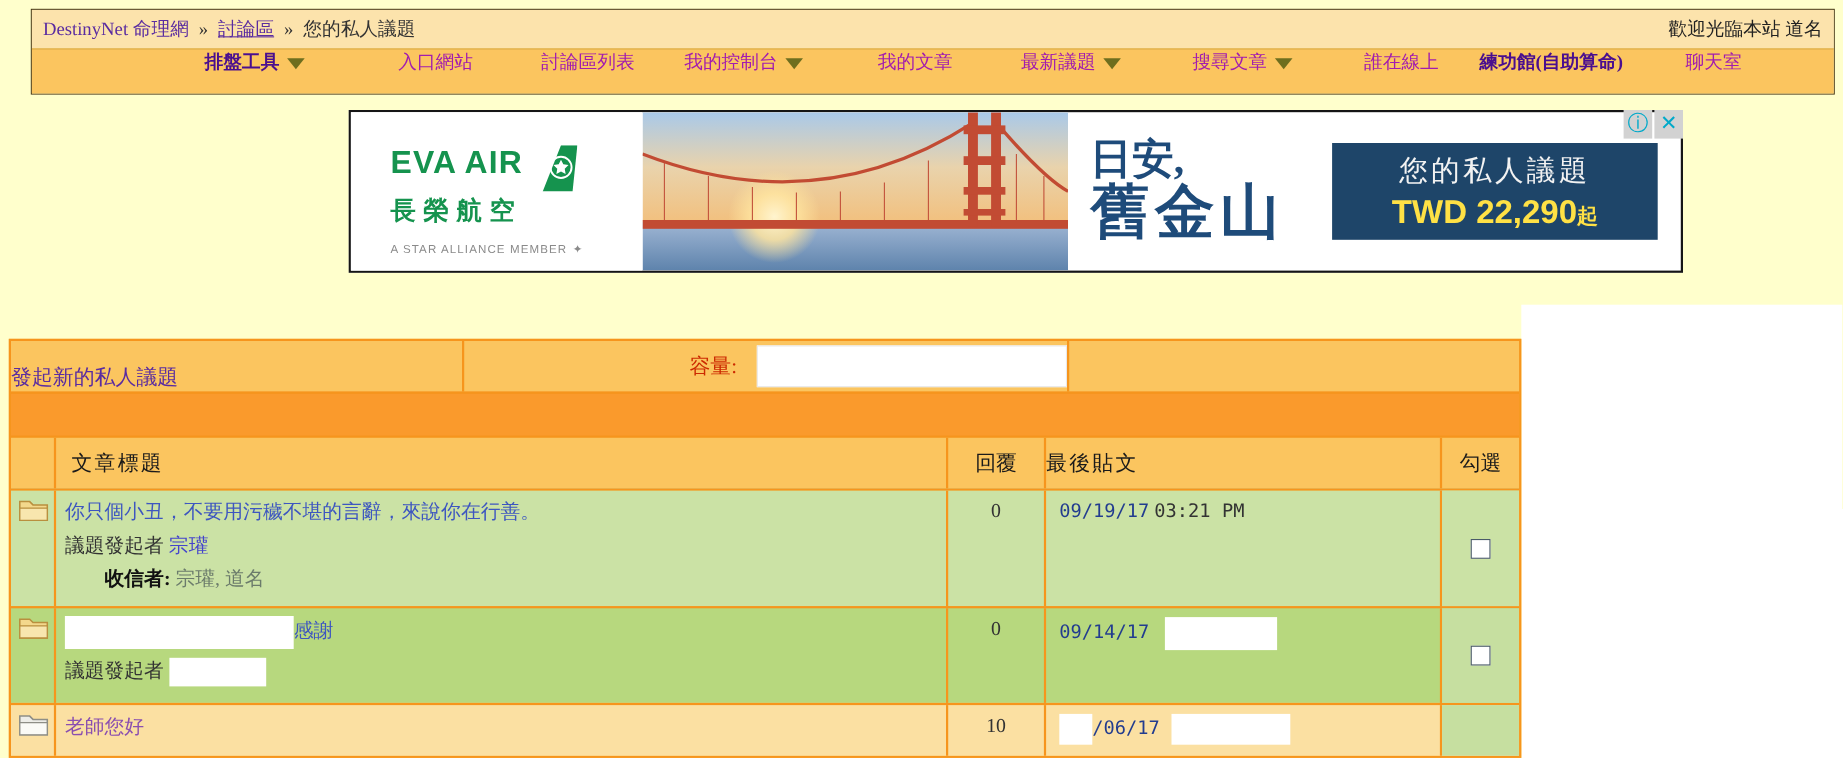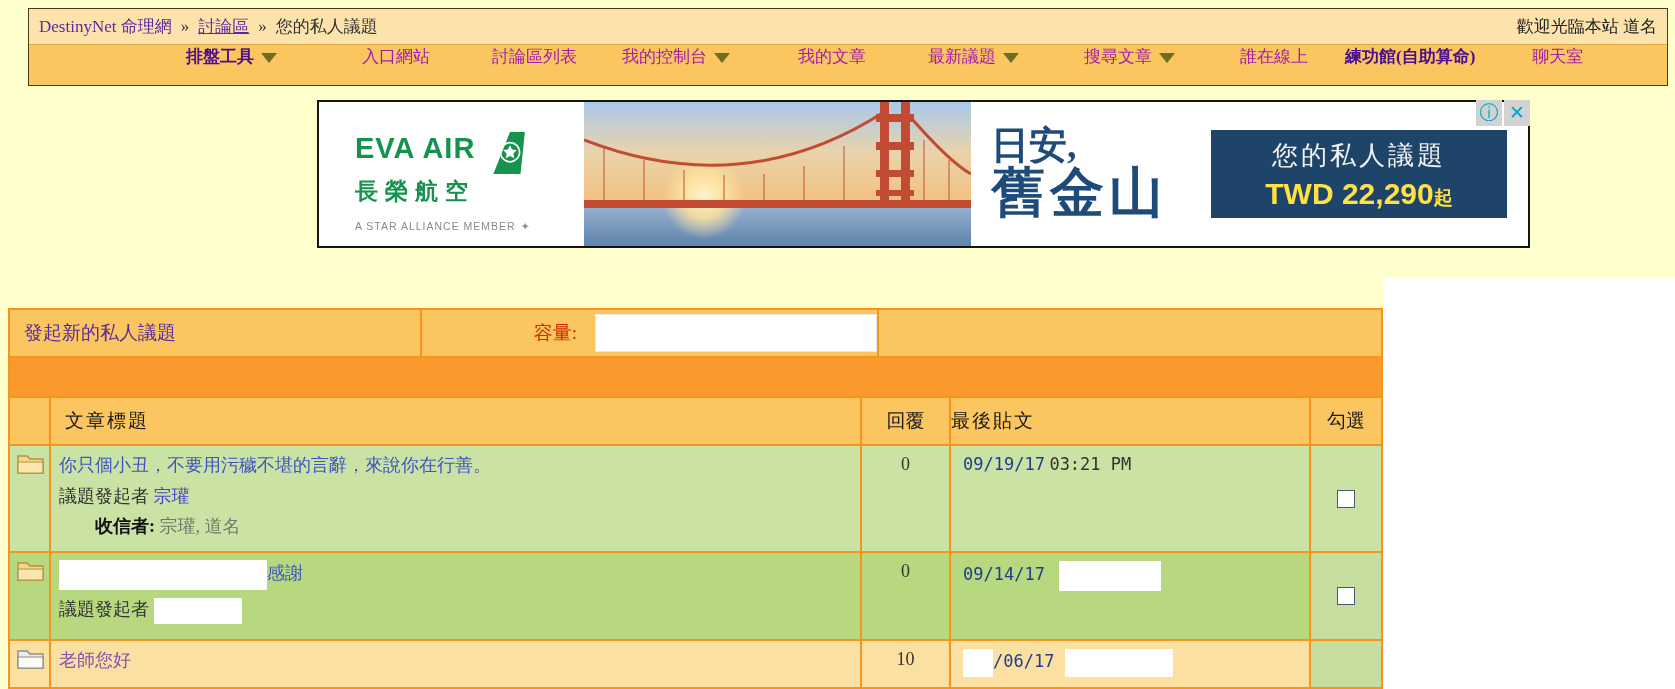--- a/index.html
+++ b/index.html
@@ -74,22 +74,22 @@
   .redact { display:inline-block; background:#fff; vertical-align:middle; }
   
   .ptable {
     position:absolute; left:8px; top:308px; width:1375px; height:381px;
     border:2px solid #F6951D; background:#FBC55F; overflow:hidden;
   }
   .trow { display:flex; width:100%; }
   .cell { border-right:2px solid #F6951D; overflow:hidden; }
   .cell:last-child { border-right:none; }
   .hdr-row { height:46px; background:#FBC55F; align-items:stretch; }
-  .hdr-c1 { width:412px; display:flex; align-items:center; padding-left:14px; }
-  .hdr-c2 { width:457px; display:flex; align-items:center; justify-content:flex-end; }
+  .hdr-c1 { width:412px; display:flex; align-items:flex-end; }
+  .hdr-c2 { width:550px; display:flex; align-items:center; justify-content:flex-end; }
   .hdr-c3 { flex:1; }
   .new-topic-link { color:#5A2CA0; font-size:19px; text-decoration:none; cursor:pointer; }
   .cap-label { color:#CC2A00; font-size:19px; margin-right:18px; }
   .cap-input { width:282px; height:38px; background:#fff; border:1px solid #e8e8e8; outline:none; font-size:17px; padding:0 6px; }
   .divider-row { height:42px; background:#FA9A2C; border-top:2px solid #F6951D; border-bottom:2px solid #F6951D; }
   .colhdr-row { height:46px; background:#FBC55F; font-size:19px; color:#1a1a1a; }
   .c-icon { width:41px; }
   .c-title { width:811px; display:flex; align-items:center; padding-left:14px; letter-spacing:2px; }
   .c-replies { width:89px; display:flex; align-items:center; justify-content:center; }
   .c-date { width:360px; display:flex; align-items:center; padding-left:0; letter-spacing:2px; }

